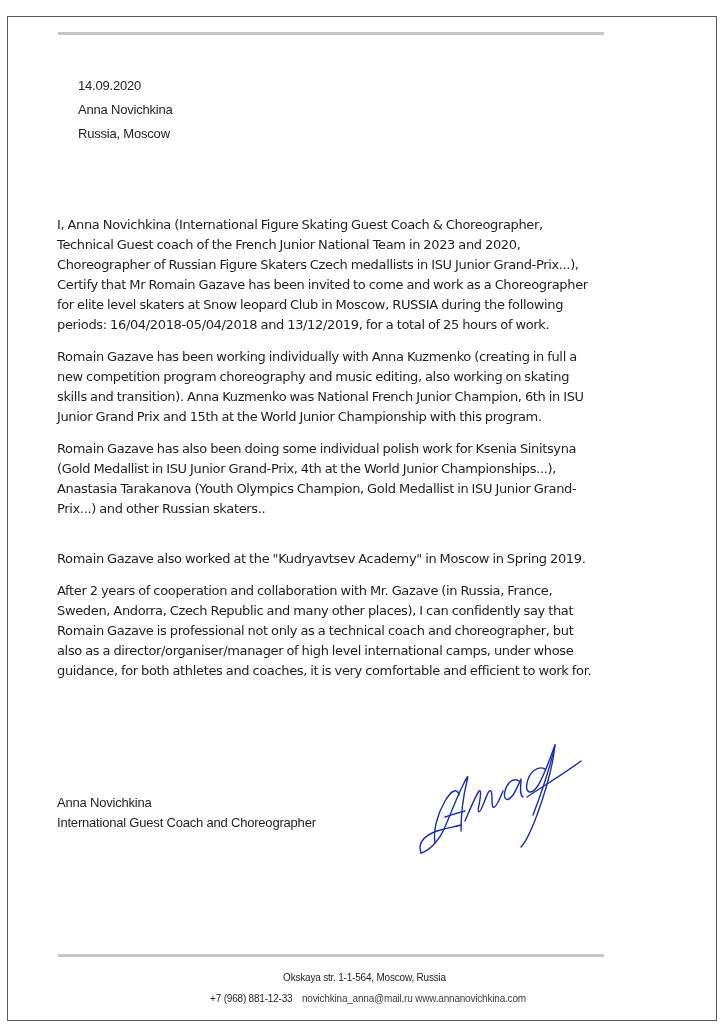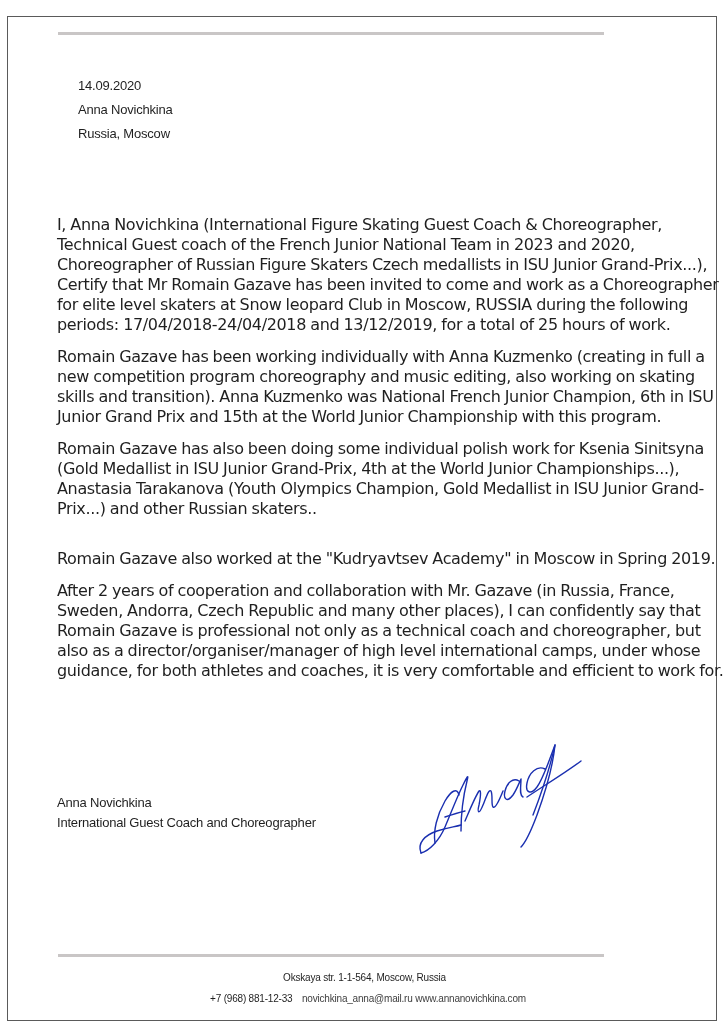--- a/index.html
+++ b/index.html
@@ -20,21 +20,21 @@
     .header {
       position: absolute; left: 57px; top: 74px;
       font-family: "Liberation Sans", sans-serif; font-size: 13px; line-height: 24px;
       letter-spacing: -0.2px;
       margin-left: 21px;
     }
     .header div { white-space: nowrap; }
 
     .body-text {
       position: absolute; left: 57px; top: 215px; width: 600px;
-      font-size: 16px; line-height: 20px; letter-spacing: -0.35px;
+      font-size: 13px; line-height: 20px; letter-spacing: -0.35px;
       word-spacing: -0.5px;
     }
     .body-text p { margin: 0; white-space: nowrap; }
     .body-text .para { margin-bottom: 12px; }
     .body-text .para.gap-lg { margin-bottom: 30px; }
 
     .sign-block {
       position: absolute; left: 57px; top: 793px;
       font-family: "Liberation Sans", sans-serif; font-size: 13px; line-height: 20px;
       letter-spacing: -0.2px;
@@ -68,21 +68,21 @@
   <div>Russia, Moscow</div>
 </div>
 
 <div class="body-text">
   <div class="para">
     <p>I, Anna Novichkina (International Figure Skating Guest Coach &amp; Choreographer,</p>
     <p>Technical Guest coach of the French Junior National Team in 2023 and 2020,</p>
     <p>Choreographer of Russian Figure Skaters Czech medallists in ISU Junior Grand-Prix...),</p>
     <p>Certify that Mr Romain Gazave has been invited to come and work as a Choreographer</p>
     <p>for elite level skaters at Snow leopard Club in Moscow, RUSSIA during the following</p>
-    <p>periods: 17/04/2018-24/04/2018 and 13/12/2019, for a total of 25 hours of work.</p>
+    <p>periods: 16/04/2018-05/04/2018 and 13/12/2019, for a total of 25 hours of work.</p>
   </div>
   <div class="para">
     <p>Romain Gazave has been working individually with Anna Kuzmenko (creating in full a</p>
     <p>new competition program choreography and music editing, also working on skating</p>
     <p>skills and transition). Anna Kuzmenko was National French Junior Champion, 6th in ISU</p>
     <p>Junior Grand Prix and 15th at the World Junior Championship with this program.</p>
   </div>
   <div class="para gap-lg">
     <p>Romain Gazave has also been doing some individual polish work for Ksenia Sinitsyna</p>
     <p>(Gold Medallist in ISU Junior Grand-Prix, 4th at the World Junior Championships...),</p>

